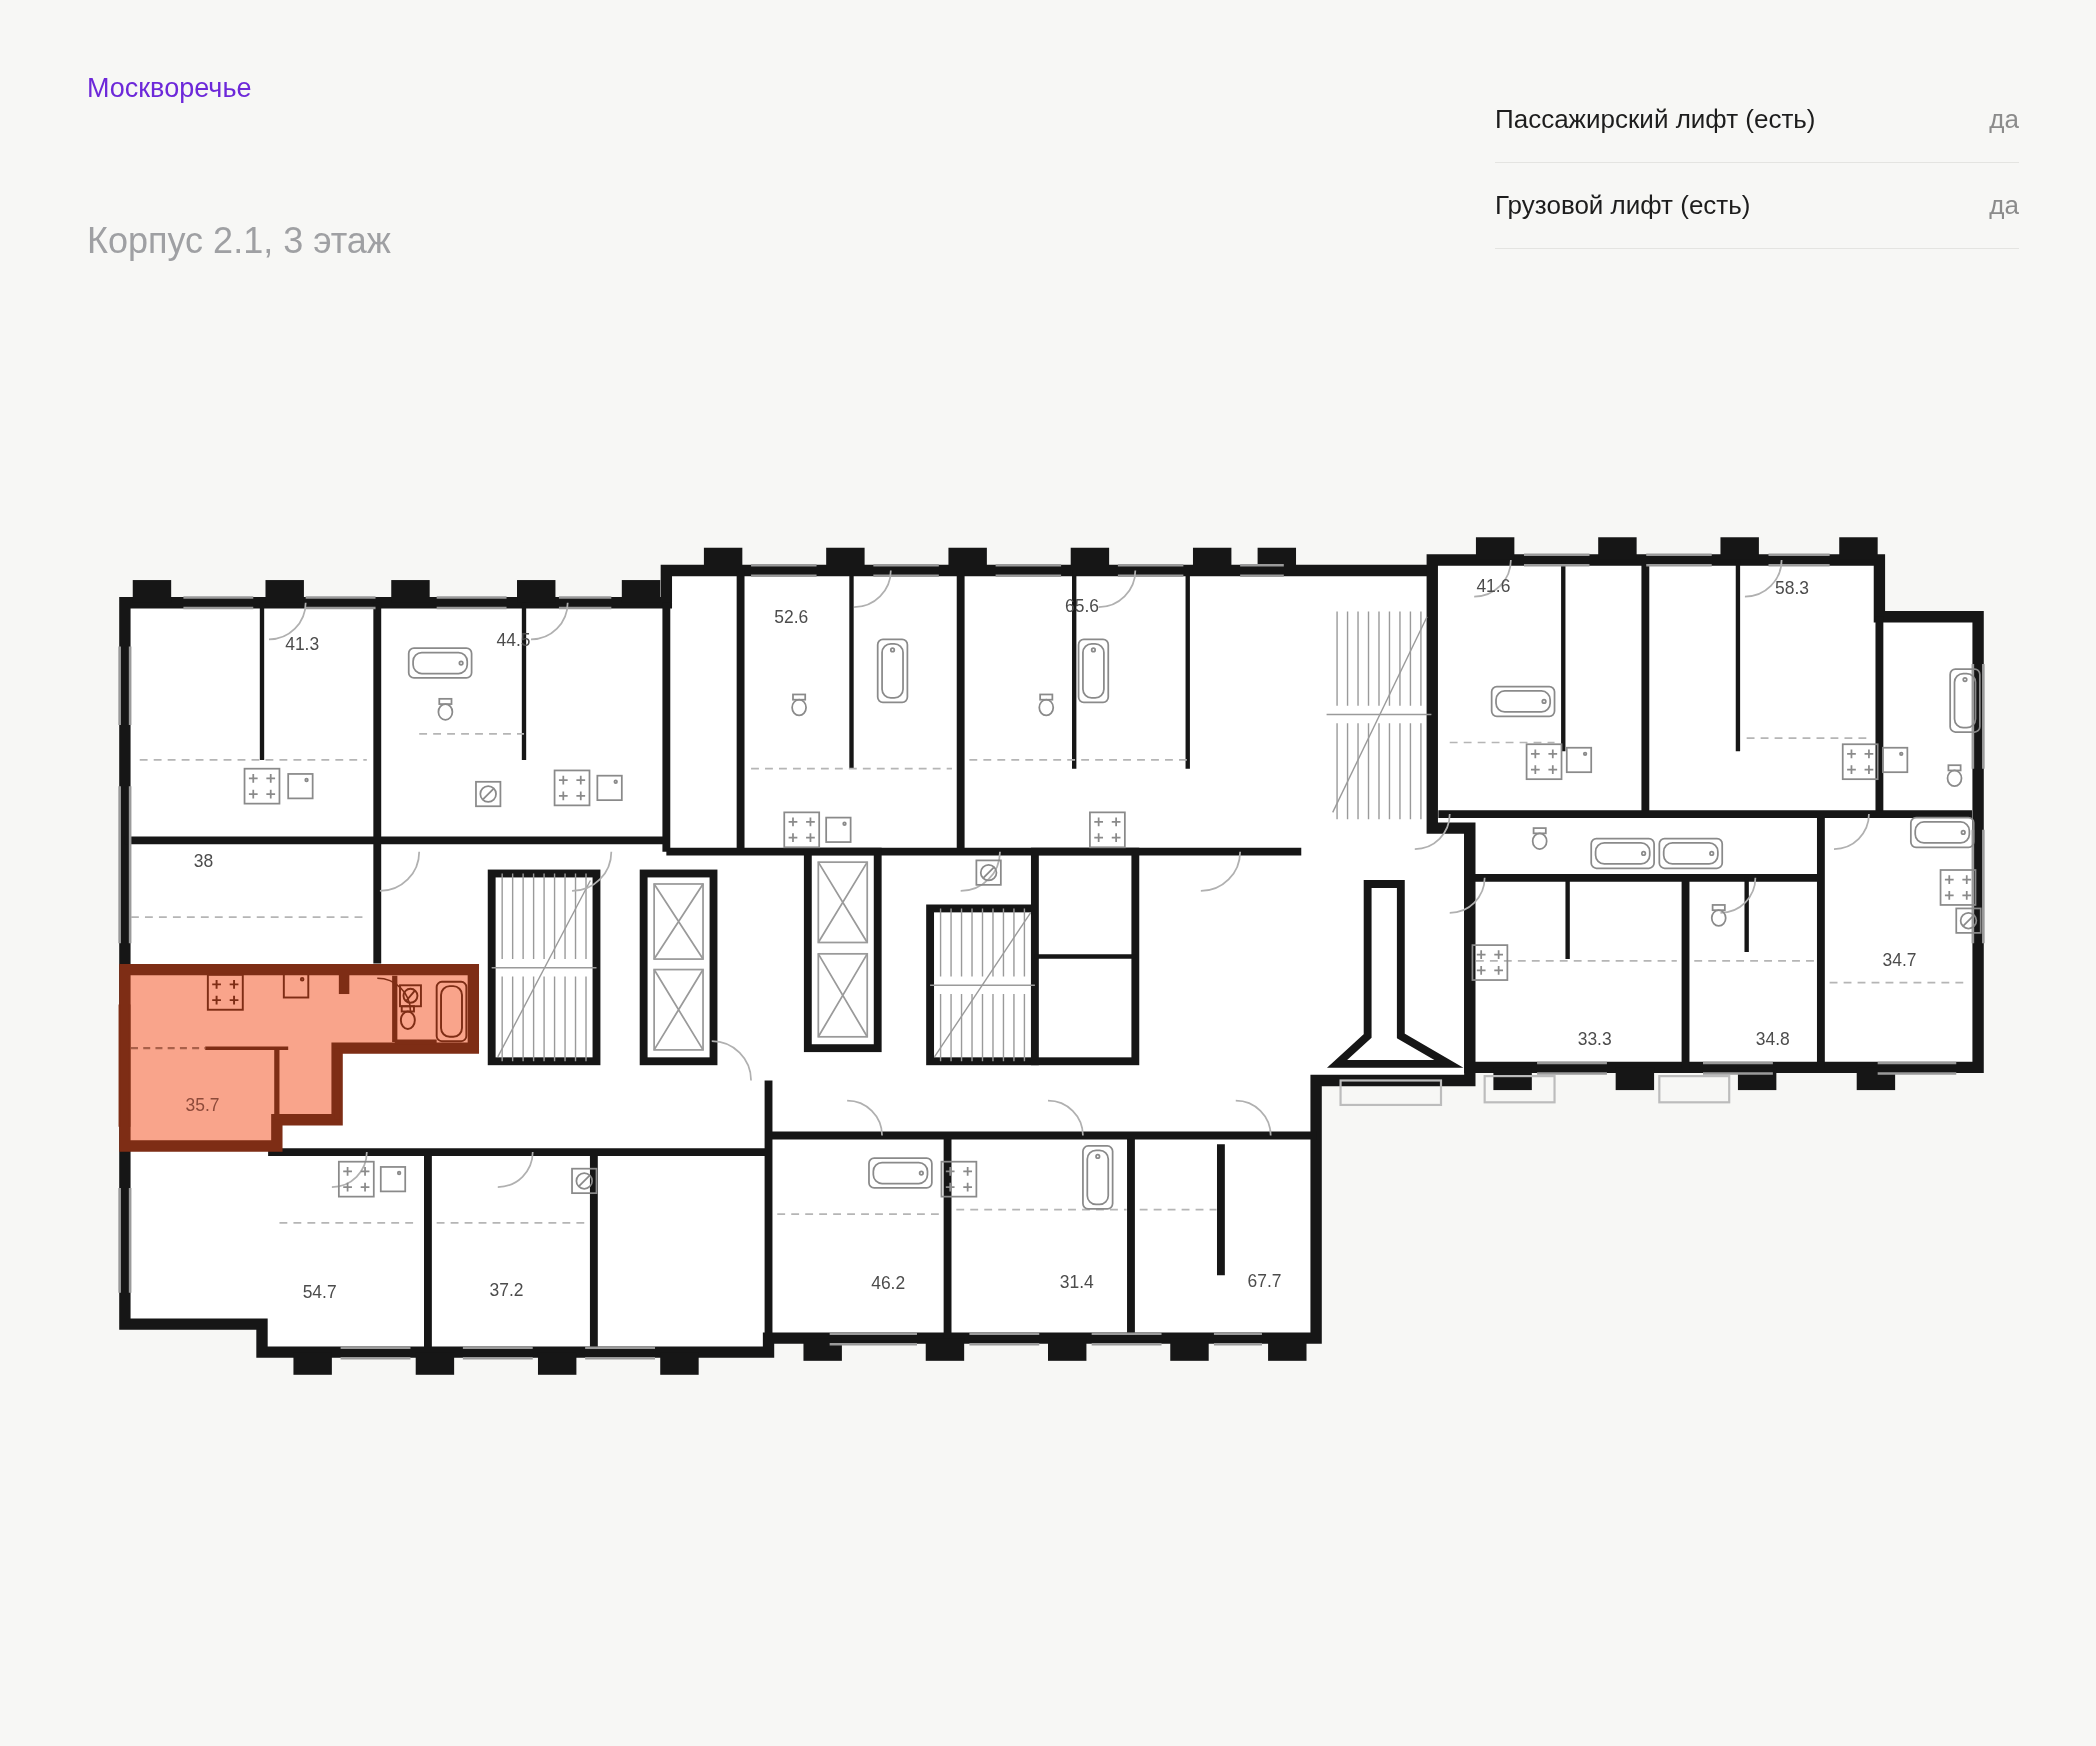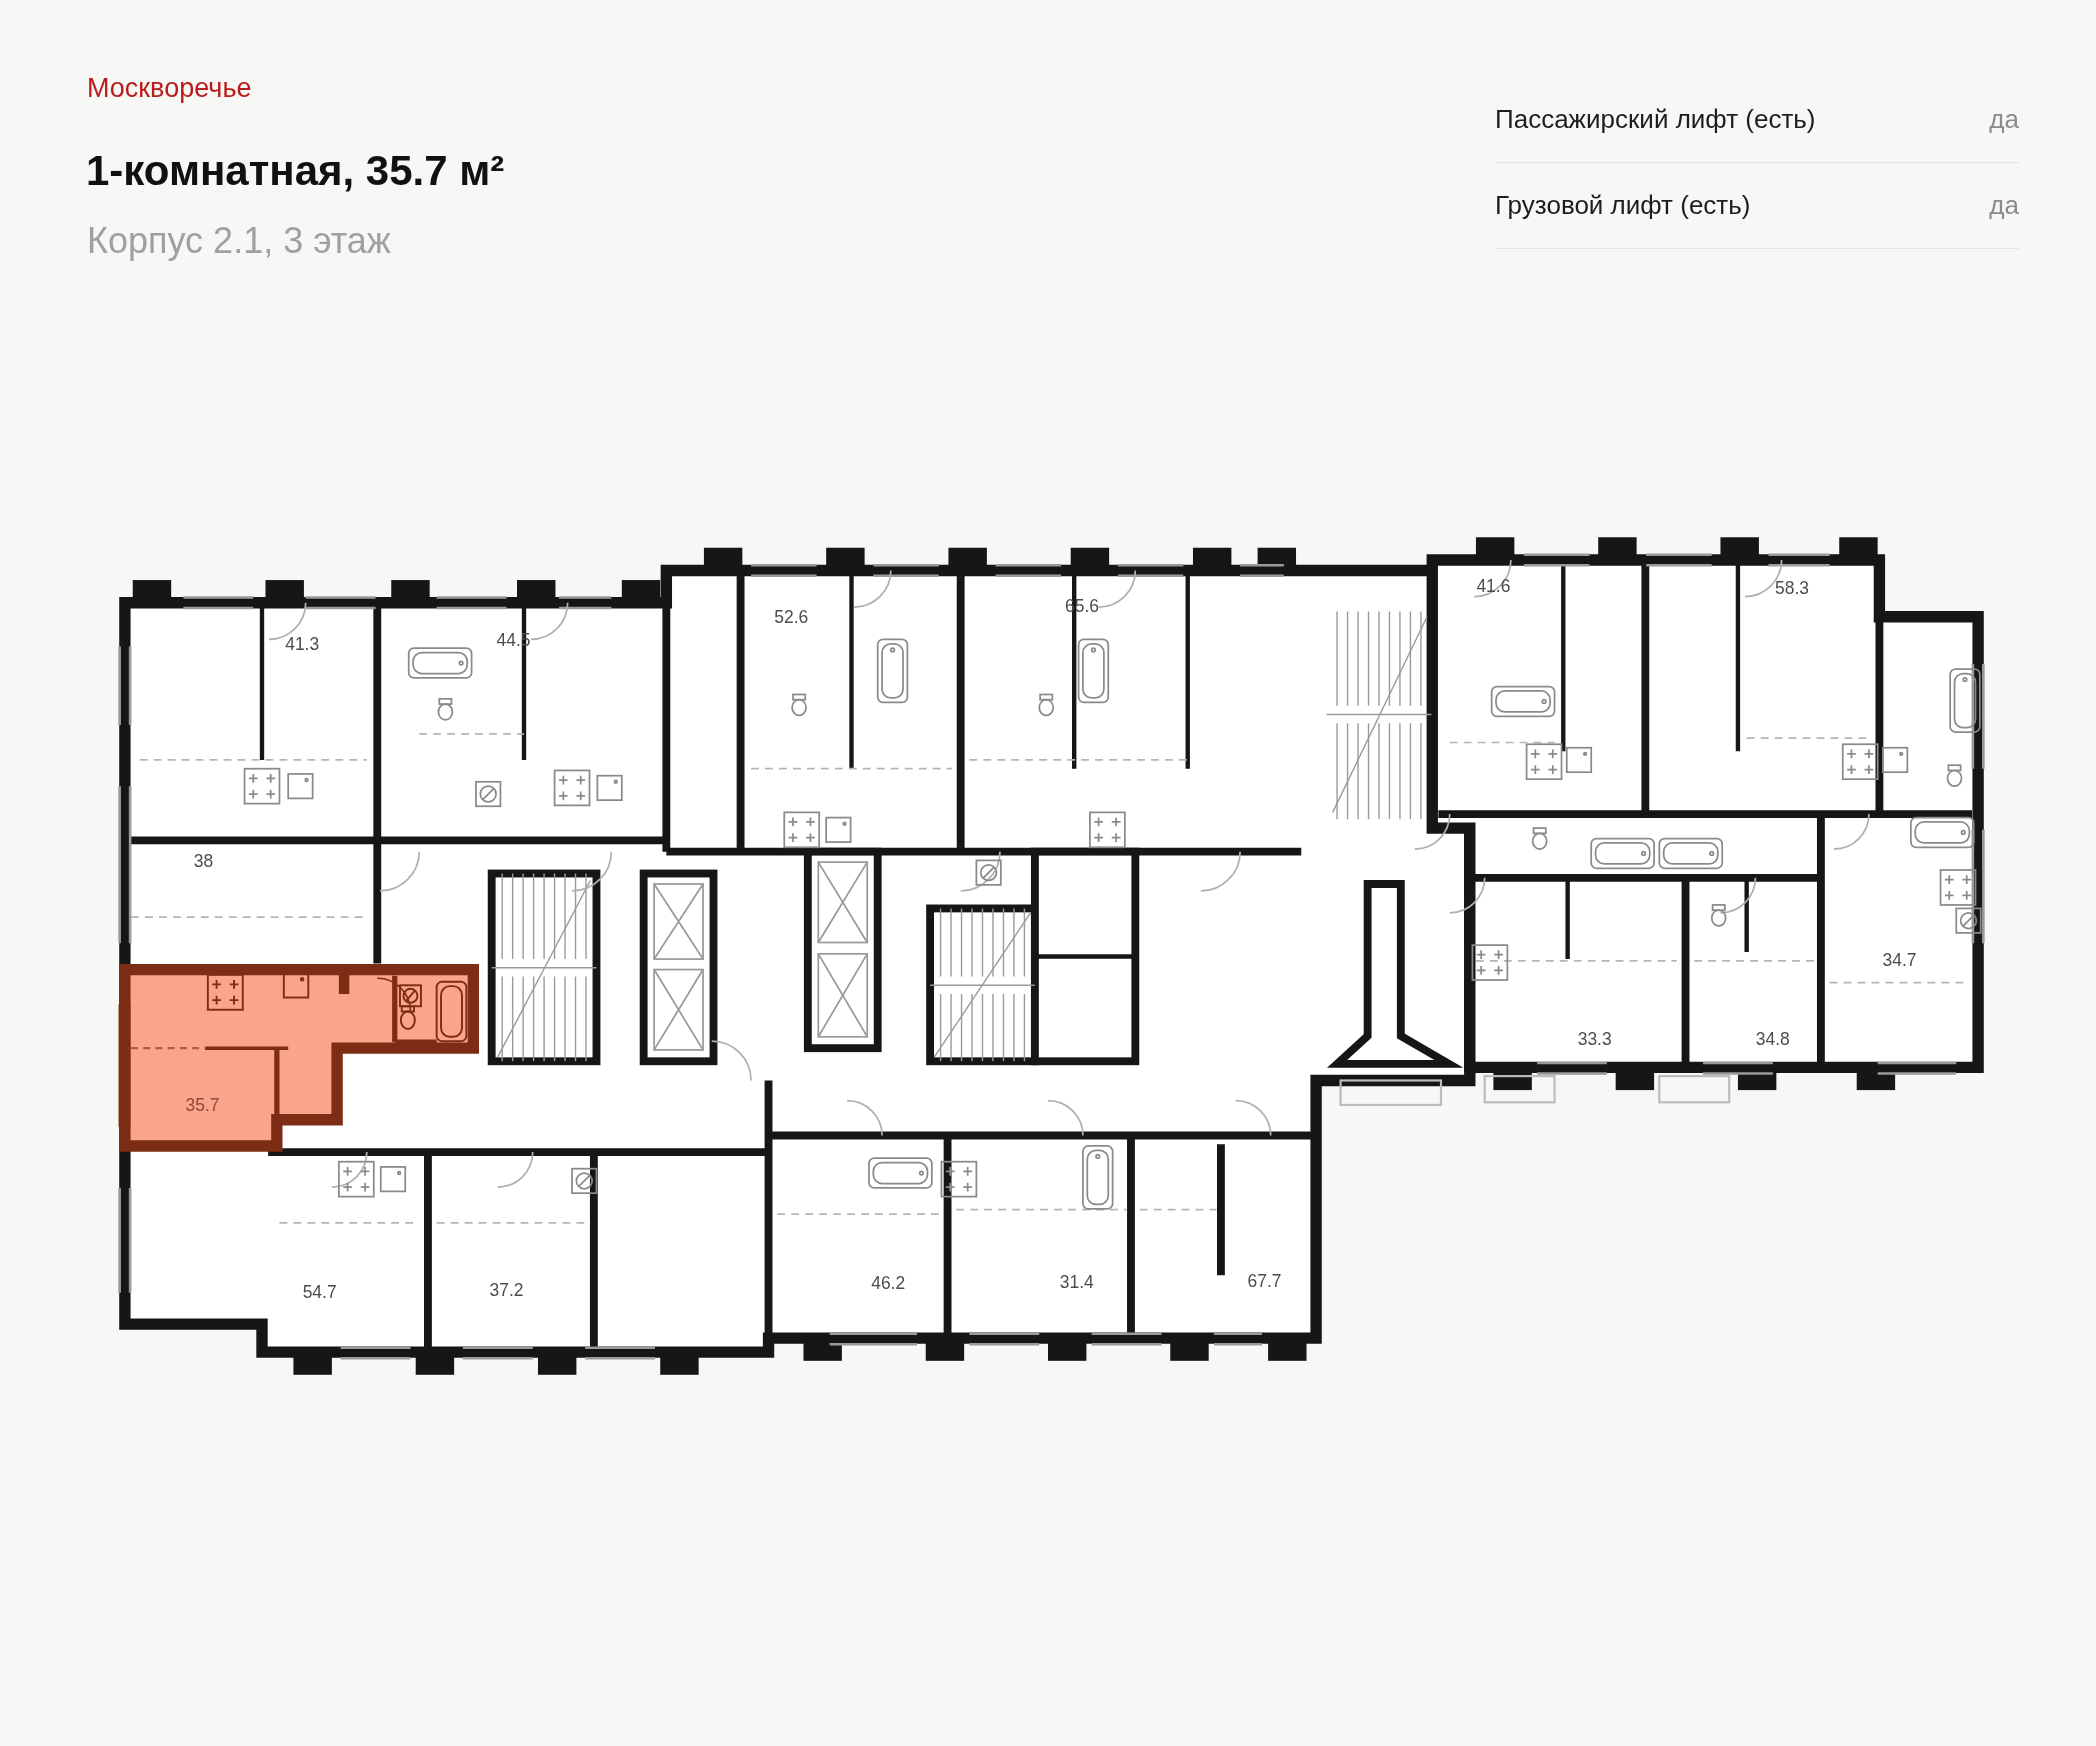--- a/index.html
+++ b/index.html
@@ -1,42 +1,41 @@
 <!DOCTYPE html>
 <html style="font-size:14px"><head>
 <meta charset="utf-8">
 <style>
   html,body{margin:0;padding:0;}
   #page{
     position:relative;width:2096px;height:1747px;
     background:#f7f7f5;overflow:hidden;
     font-family:"Liberation Sans","DejaVu Sans",sans-serif;
   }
-  .hdr-project{position:absolute;left:87px;top:73px;font-size:27px;font-weight:500;color:#b91c1c;}
+  .hdr-project{position:absolute;left:87px;top:73px;font-size:27px;font-weight:500;color:#6d28d9;}
   .hdr-title{position:absolute;left:86px;top:147px;font-size:42px;font-weight:700;color:#111;}
   .hdr-subtitle{position:absolute;left:87px;top:220px;font-size:36px;font-weight:400;color:#9fa0a3;}
   #info-panel{position:absolute;left:1495px;top:77px;width:524px;}
   .info-row{position:relative;height:85px;border-bottom:1.7px solid #e4e4e1;
     display:flex;align-items:center;justify-content:space-between;gap:28px;}
   .info-label{font-size:26px;font-weight:500;color:#1d1d1d;}
   .info-value{font-size:26px;font-weight:400;color:#8b8b8b;}
   #logo{position:absolute;left:86px;top:1604px;font-size:84px;font-weight:800;
     letter-spacing:0.9px;color:#f94d10;line-height:1;}
   #plan-svg{position:absolute;left:0;top:0;}
   text.area-label{font-family:"Liberation Sans","DejaVu Sans",sans-serif;font-size:20px;
     font-weight:500;fill:#4c4c4c;text-anchor:middle;}
   text.area-label.hl{fill:#8d4a3a;}
 </style>
 </head>
 <body>
 
 <div id="page" style="background: rgb(247, 247, 245);">
 
   <div class="hdr-project">Москворечье</div>
-  <div class="hdr-title">1-комнатная, 35.7 м²</div>
   <div class="hdr-subtitle">Корпус 2.1, 3 этаж</div>
 
   <div id="info-panel">
     <div class="info-row">
       <span class="info-label">Пассажирский лифт (есть)</span>
       <span class="info-value">да</span>
     </div>
     <div class="info-row">
       <span class="info-label">Грузовой лифт (есть)</span>
       <span class="info-value">да</span>

